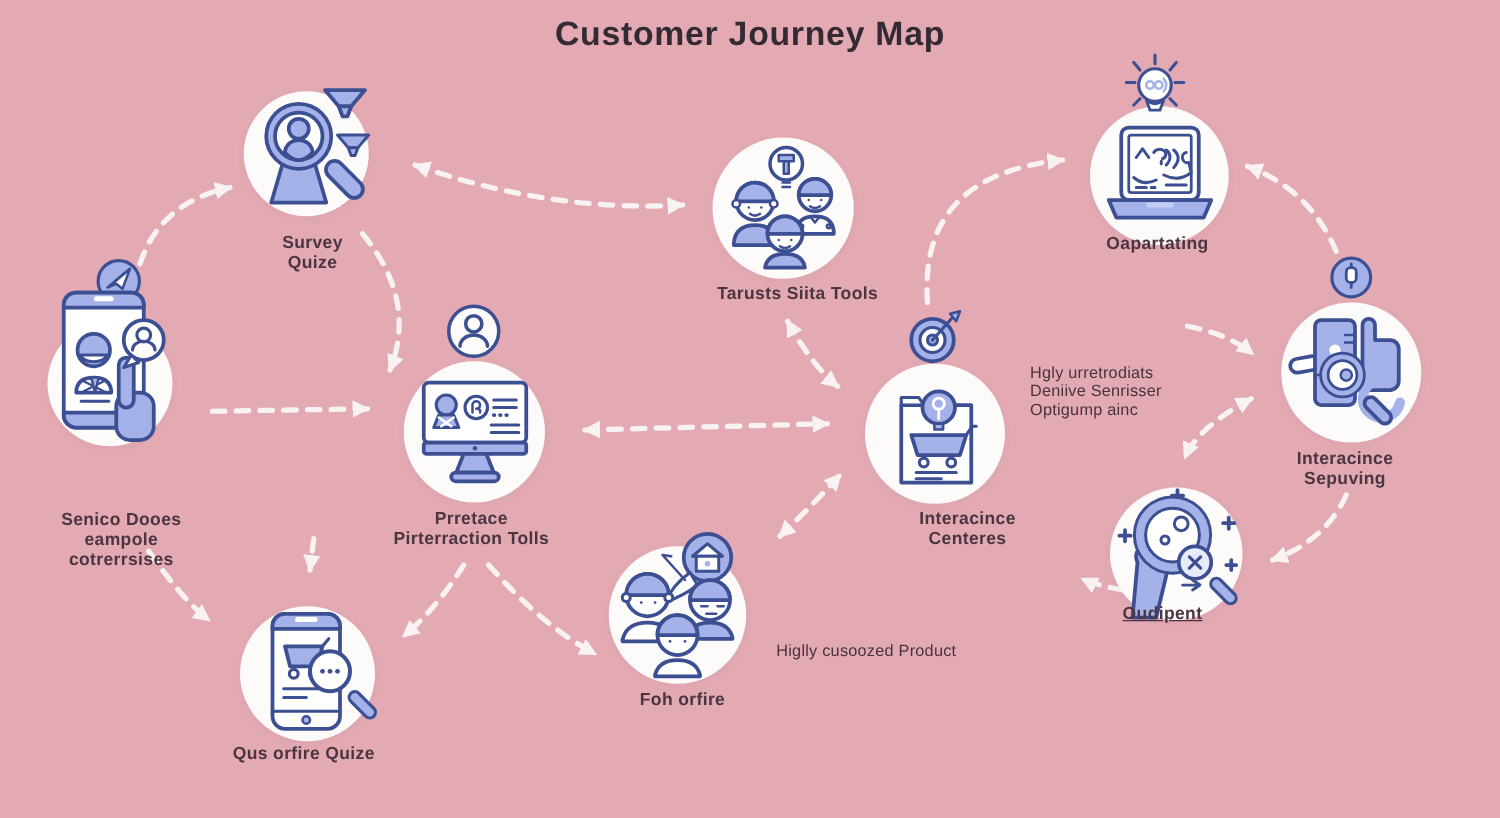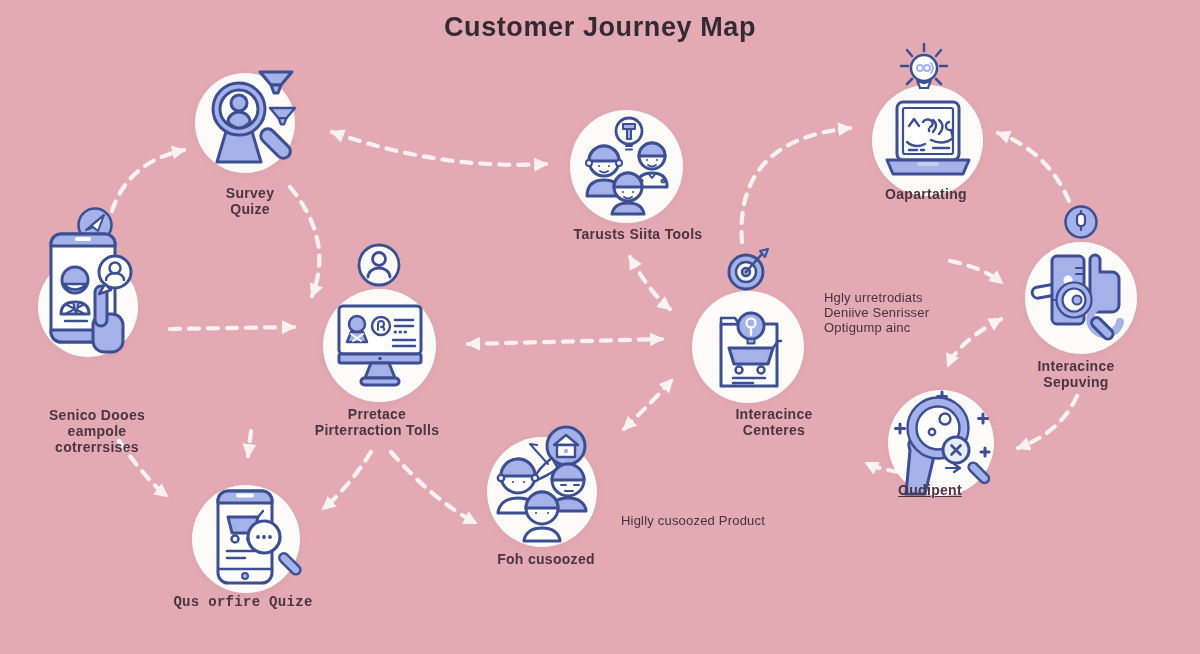--- a/index.html
+++ b/index.html
@@ -327,21 +327,21 @@
       <path d="M73,61 h5 M86,61 h5 M77,67 h8" fill="none" stroke-width="2"></path>
       <path d="M62,86 q3,-12 18,-12 t18,12 v1 h-36 z" fill="#a5b2e9"></path>
       <circle cx="54" cy="84" r="16" fill="#ffffff"></circle>
       <path d="M38,84 a16,16 0 0 1 32,0 z" fill="#a5b2e9"></path>
       <circle cx="48" cy="89" r="1.1" fill="#3c4f92" stroke="none"></circle>
       <circle cx="60" cy="89" r="1.1" fill="#3c4f92" stroke="none"></circle>
       <path d="M36,116 q3,-12 18,-12 t18,12 v1 h-36 z" fill="#ffffff"></path>
     </g>
   </svg>
   <div class="lbl" style="left:546px;top:551px;">
-    <div>Foh cusoozed</div>
+    <div>Foh orfire</div>
   </div>
 
   <div class="tb" style="left:621px;top:513px;">
     <div>Higlly cusoozed Product</div>
   </div>
 
   <div class="node" style="left:192px;top:485px;width:108px;height:108px;"></div>
   <svg class="icon" style="left:194px;top:485px;" width="106" height="106" viewBox="0 0 106 106">
     <g stroke="#3c4f92" stroke-width="3" stroke-linejoin="round" stroke-linecap="round">
       <rect x="24" y="6" width="54" height="92" rx="10" fill="#ffffff"></rect>
@@ -354,17 +354,17 @@
       <circle cx="41" cy="54" r="3.5" fill="#ffffff" stroke-width="2.5"></circle>
       <circle cx="57" cy="54" r="3.5" fill="#ffffff" stroke-width="2.5"></circle>
       <path d="M33,66 h28 M33,73 h18" fill="none" stroke-width="2.5"></path>
       <circle cx="70" cy="52" r="16" fill="#ffffff" stroke-width="3.2"></circle>
       <circle cx="64" cy="52" r="1.9" fill="#3c4f92" stroke="none"></circle>
       <circle cx="70" cy="52" r="1.9" fill="#3c4f92" stroke="none"></circle>
       <circle cx="76" cy="52" r="1.9" fill="#3c4f92" stroke="none"></circle>
       <rect x="-4.5" y="8" width="9" height="26" rx="4.5" transform="translate(81,64) rotate(-45)" fill="#a5b2e9" stroke-width="2.5"></rect>
     </g>
   </svg>
-  <div class="lbl" style="left:243px;top:594px;font-family:Liberation Mono, monospace;">
+  <div class="lbl" style="left:243px;top:594px;">
     <div>Qus orfire Quize</div>
   </div>
 
 </div>
 
 </body></html>

